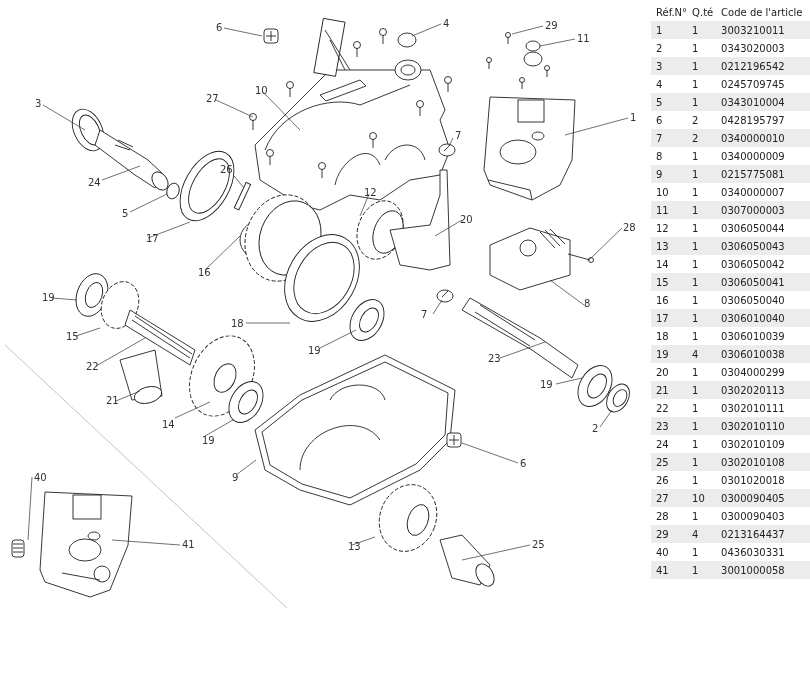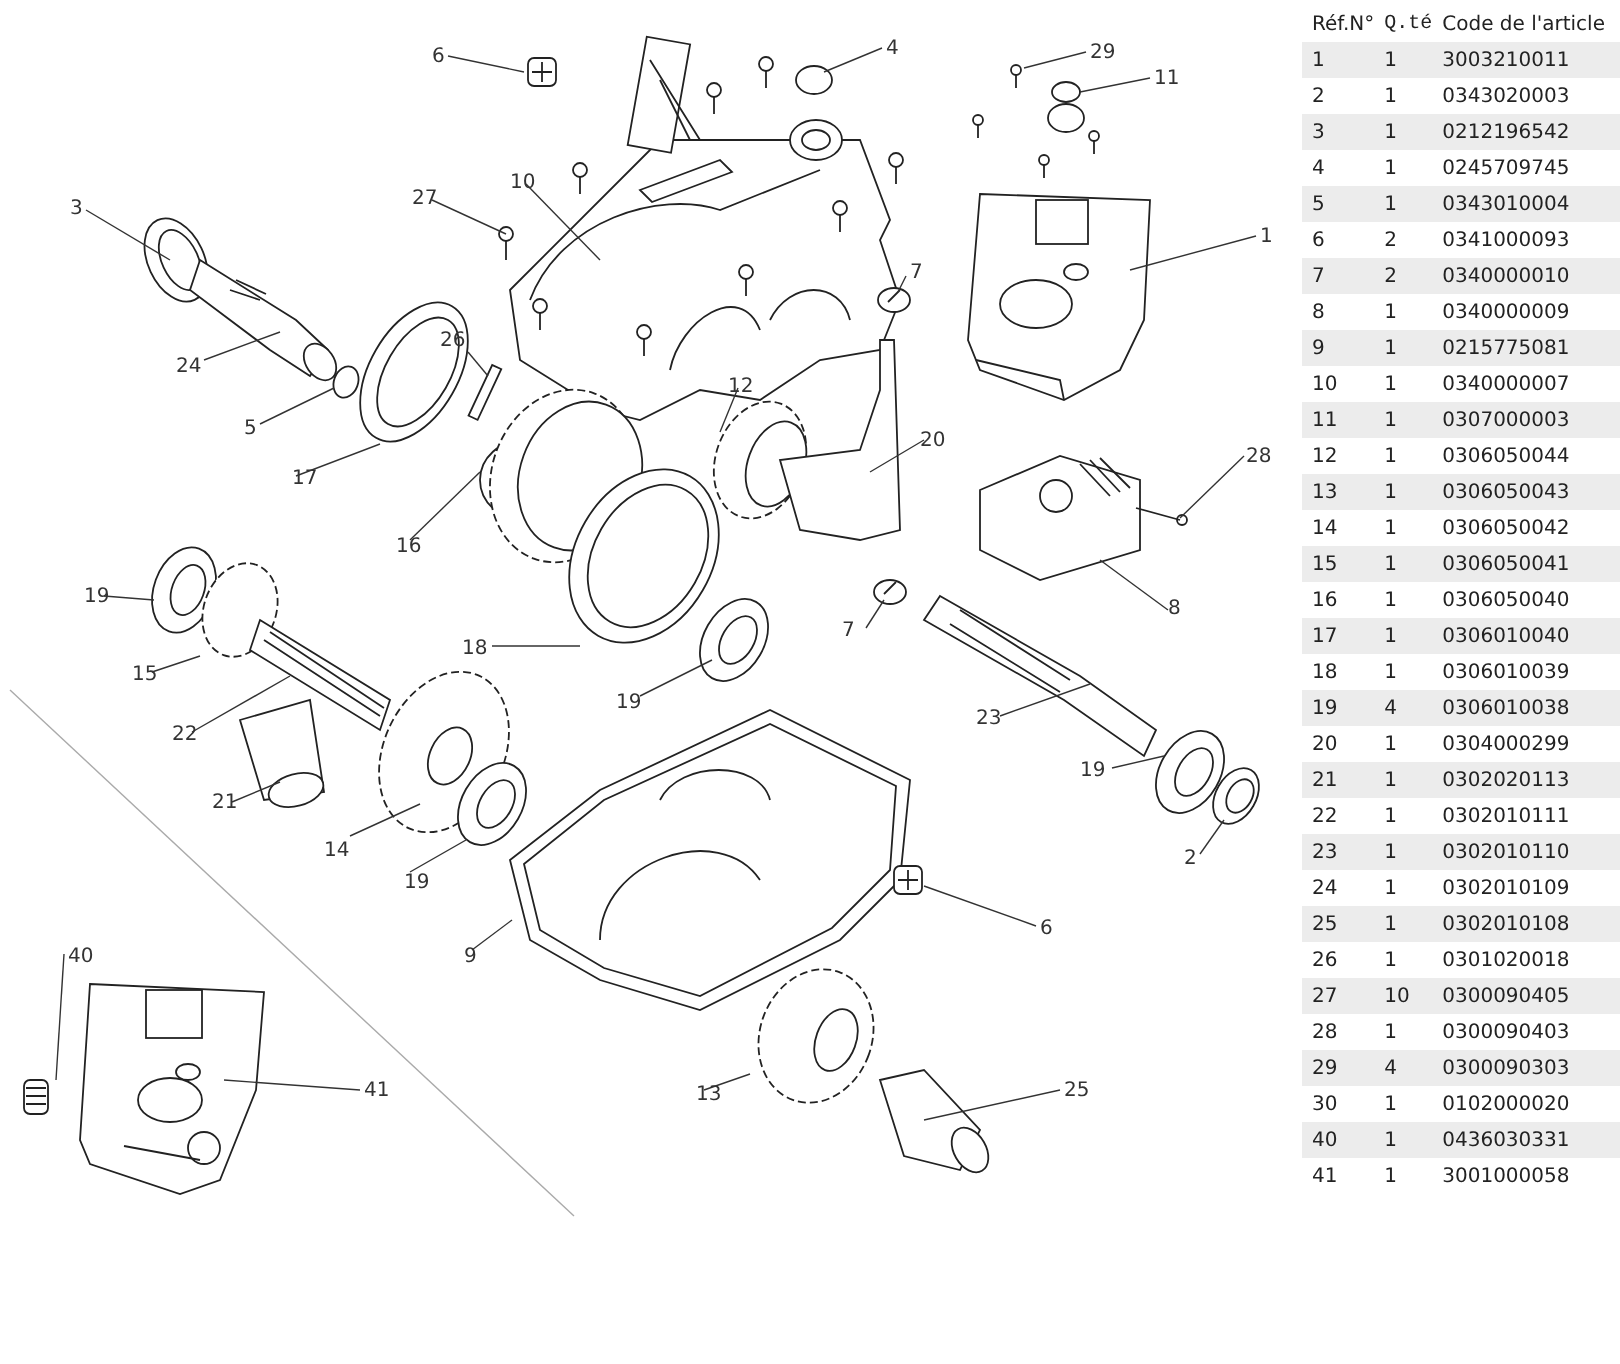--- a/index.html
+++ b/index.html
@@ -7,21 +7,21 @@
   #diagram{position:absolute;left:0;top:0;width:650px;height:682px;}
   #diagram text{font-family:"DejaVu Sans",sans-serif;font-size:10px;fill:#333;}
   .ln{stroke:#222;stroke-width:0.9;fill:none;}
   .lf{stroke:#222;stroke-width:0.9;fill:#fff;}
   .ldr{stroke:#333;stroke-width:0.7;fill:none;}
   #parts-table{position:absolute;left:651px;top:3px;width:159px;border-collapse:collapse;font-family:"DejaVu Sans",sans-serif;font-size:10px;color:#222;}
   #parts-table th{font-weight:normal;text-align:left;height:18px;padding:0 0 0 5px;white-space:nowrap;}
   #parts-table td{height:18px;padding:0 0 0 5px;white-space:nowrap;}
   #parts-table tr.row:nth-child(odd) td{background:#ececec;}
   #parts-table .c1{width:30px;}
-  #parts-table .c2{width:24px;font-family:Liberation Mono, monospace;}
+  #parts-table .c2{width:24px;}
 </style>
 </head>
 <body>
 
 <svg id="diagram" viewBox="0 0 650 682" xmlns="http://www.w3.org/2000/svg">
 
   <line x1="5" y1="345" x2="287" y2="608" stroke="#aaa" stroke-width="0.7"></line>
 
   <g>
     <path class="lf" d="M255,145 L330,70 L430,70 L445,110 L440,120 L450,150 L440,175 L410,180 L380,200 L350,195 L320,210 L300,205 L260,180 Z"></path>
@@ -339,21 +339,21 @@
         <td>0245709745</td>
       </tr>
       <tr class="row">
         <td>5</td>
         <td>1</td>
         <td>0343010004</td>
       </tr>
       <tr class="row">
         <td>6</td>
         <td>2</td>
-        <td>0341000093</td>
+        <td>0428195797</td>
       </tr>
       <tr class="row">
         <td>7</td>
         <td>2</td>
         <td>0340000010</td>
       </tr>
       <tr class="row">
         <td>8</td>
         <td>1</td>
         <td>0340000009</td>
@@ -454,26 +454,21 @@
         <td>0300090405</td>
       </tr>
       <tr class="row">
         <td>28</td>
         <td>1</td>
         <td>0300090403</td>
       </tr>
       <tr class="row">
         <td>29</td>
         <td>4</td>
-        <td>0300090303</td>
-      </tr>
-      <tr class="row">
-        <td>30</td>
-        <td>1</td>
-        <td>0102000020</td>
+        <td>0213164437</td>
       </tr>
       <tr class="row">
         <td>40</td>
         <td>1</td>
         <td>0436030331</td>
       </tr>
       <tr class="row">
         <td>41</td>
         <td>1</td>
         <td>3001000058</td>

